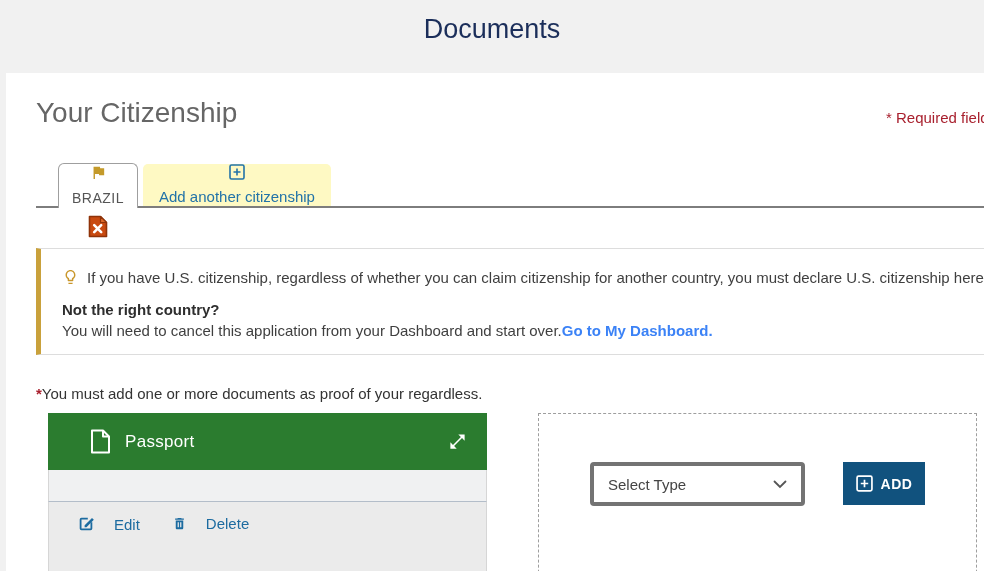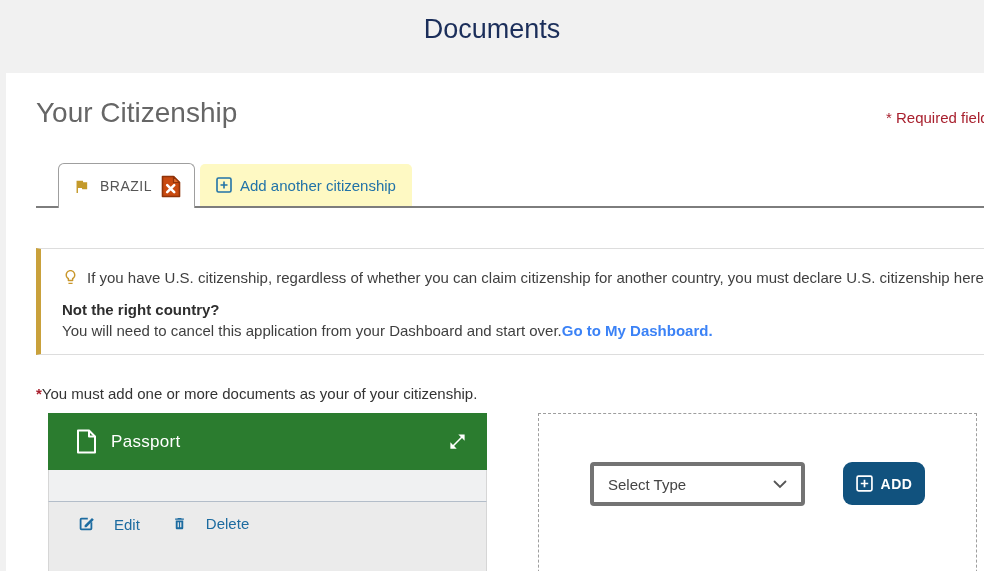--- a/index.html
+++ b/index.html
@@ -12,21 +12,21 @@
 
   
   .card { position:absolute; left:6px; top:73px; right:-14px; bottom:-40px; background:#fff; }
 
   .section-title { margin:22px 0 0 30px; font-size:28px; line-height:36px; font-weight:400; color:#666; }
   .required-note { position:absolute; top:36px; left:880px; font-size:15px; color:#a81f2d; white-space:nowrap; }
 
   
   .tabs { margin:32px 0 0 30px; display:flex; align-items:flex-end;
     border-bottom:2px solid #7d7d7d; }
-  .tab { display:flex; align-items:center; cursor:pointer; }
+  .tab { display:flex; align-items:center; cursor:pointer;flex-direction:column; }
   .tab-active { margin-left:22px; height:45px; padding:0 13px; background:#fff;
     border:1px solid #9f9f9f; border-bottom:none; border-radius:6px 6px 0 0;
     margin-bottom:-2px; position:relative; z-index:2; gap:9px; }
   .tab-active::after { content:""; position:absolute; left:0; right:0; bottom:-2px; height:2px; background:#fff; }
   .tab-active .label { font-size:14px; color:#555; letter-spacing:.5px; }
   .tab-add { margin-left:5px; height:42px; padding:0 16px; background:#fef9c3;
     border-radius:5px 5px 0 0; gap:8px; }
   .tab-add .label { font-size:15px; color:#2273a8; font-weight:500; }
 
   
@@ -40,36 +40,36 @@
   
   .proof-line { margin:30px 0 0 30px; font-size:15px; color:#333; }
   .asterisk { color:#a81f2d; font-weight:bold; }
 
   
   .columns { display:flex; margin:11px 0 0 42px; gap:51px; height:185px; }
 
   
   .doc-card { width:439px; display:flex; flex-direction:column; position:relative; }
   .doc-card-header { height:57px; background:#2b7c2f; display:flex; align-items:center;
-    padding:0 20px 0 28px; color:#fff; }
+    padding:0 20px 0 42px; color:#fff; }
   .doc-card-header .title { font-size:17px; font-weight:500; letter-spacing:.3px; margin-left:14px; flex:1; }
   .doc-row-1 { height:32px; background:#f0f1f2; border-bottom:1px solid #b3bdc9;
     border-left:1px solid #d6d6d6; border-right:1px solid #d6d6d6; }
   .doc-row-2 { flex:1; background:#ebebeb; border-left:1px solid #d6d6d6; border-right:1px solid #d6d6d6;
     padding:13px 0 0 28px; display:flex; align-items:flex-start; gap:32px; }
   .doc-link { display:flex; align-items:center; gap:19px; font-size:15px; color:#1c6ba0;
     text-decoration:none; cursor:pointer; }
 
   
   .add-panel { width:439px; border:1px dashed #9e9e9e; display:flex; align-items:flex-start;
     justify-content:center; gap:38px; padding-top:48px; }
   .select-type { width:215px; height:44px; background:#fff; border:4px solid #737373;
     border-radius:4px; display:flex; align-items:center; padding:0 14px; cursor:pointer; }
   .select-type .value { font-size:15px; color:#444; flex:1; }
-  .add-button { height:43px; width:82px; background:#11527e; border:none; border-radius:9px;
+  .add-button { height:43px; width:82px; background:#11527e; border:none; border-radius:0;
     color:#fff; display:flex; align-items:center; justify-content:center; gap:8px;
     font-size:14px; font-weight:bold; letter-spacing:.5px; cursor:pointer;
     font-family:"Liberation Sans", sans-serif; }
 
   svg { display:block; }
 </style>
 </head>
 <body>
 
 <header class="top-header">
@@ -116,21 +116,21 @@
           </svg>
       </span>
       <span>If you have U.S. citizenship, regardless of whether you can claim citizenship for another country, you must declare U.S. citizenship here.</span>
     </div>
     <div class="info-heading">Not the right country?</div>
     <div class="info-line2">
       <span>You will need to cancel this application from your Dashboard and start over.</span><a class="dashboard-link">Go to My Dashboard.</a>
     </div>
   </div>
 
-  <p class="proof-line"><span class="asterisk">*</span><span>You must add one or more documents as your of your citizenship.</span></p>
+  <p class="proof-line"><span class="asterisk">*</span><span>You must add one or more documents as proof of your regardless.</span></p>
 
   <div class="columns">
 
     <section class="doc-card">
       <div class="doc-card-header">
         <span>
           <svg width="21" height="25" viewBox="0 0 21 25">
             <path d="M2 1.5h11l6 6v16H2z" fill="none" stroke="#fff" stroke-width="2" stroke-linejoin="round"></path>
             <path d="M13 1.5v6h6" fill="none" stroke="#fff" stroke-width="2" stroke-linejoin="round"></path>
           </svg>

